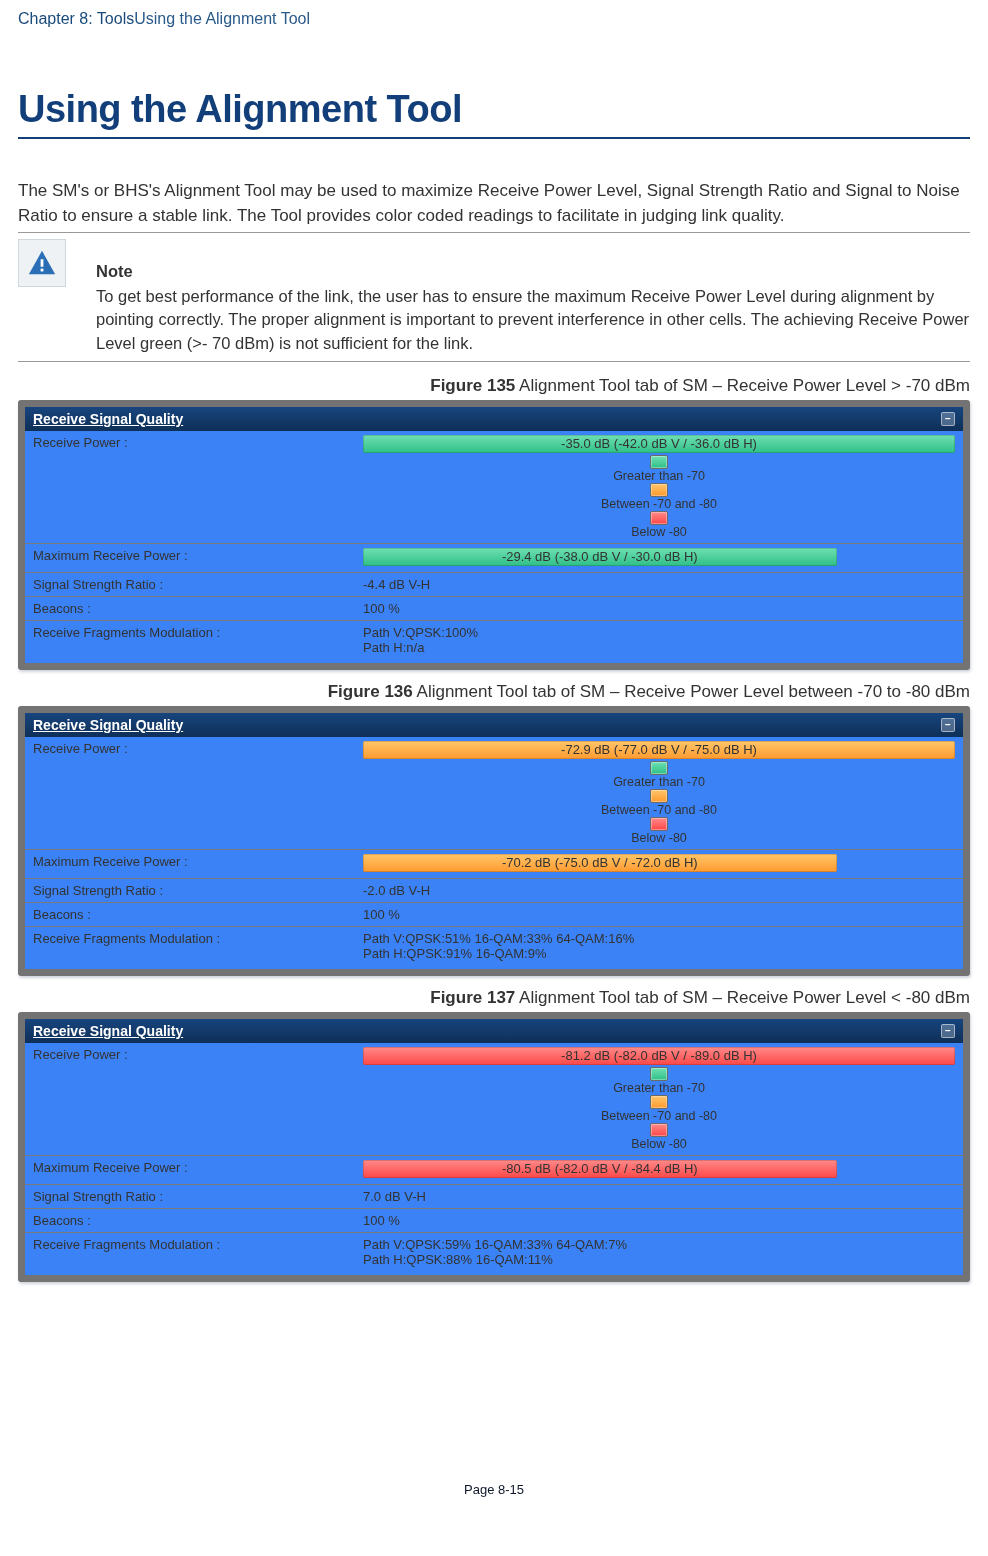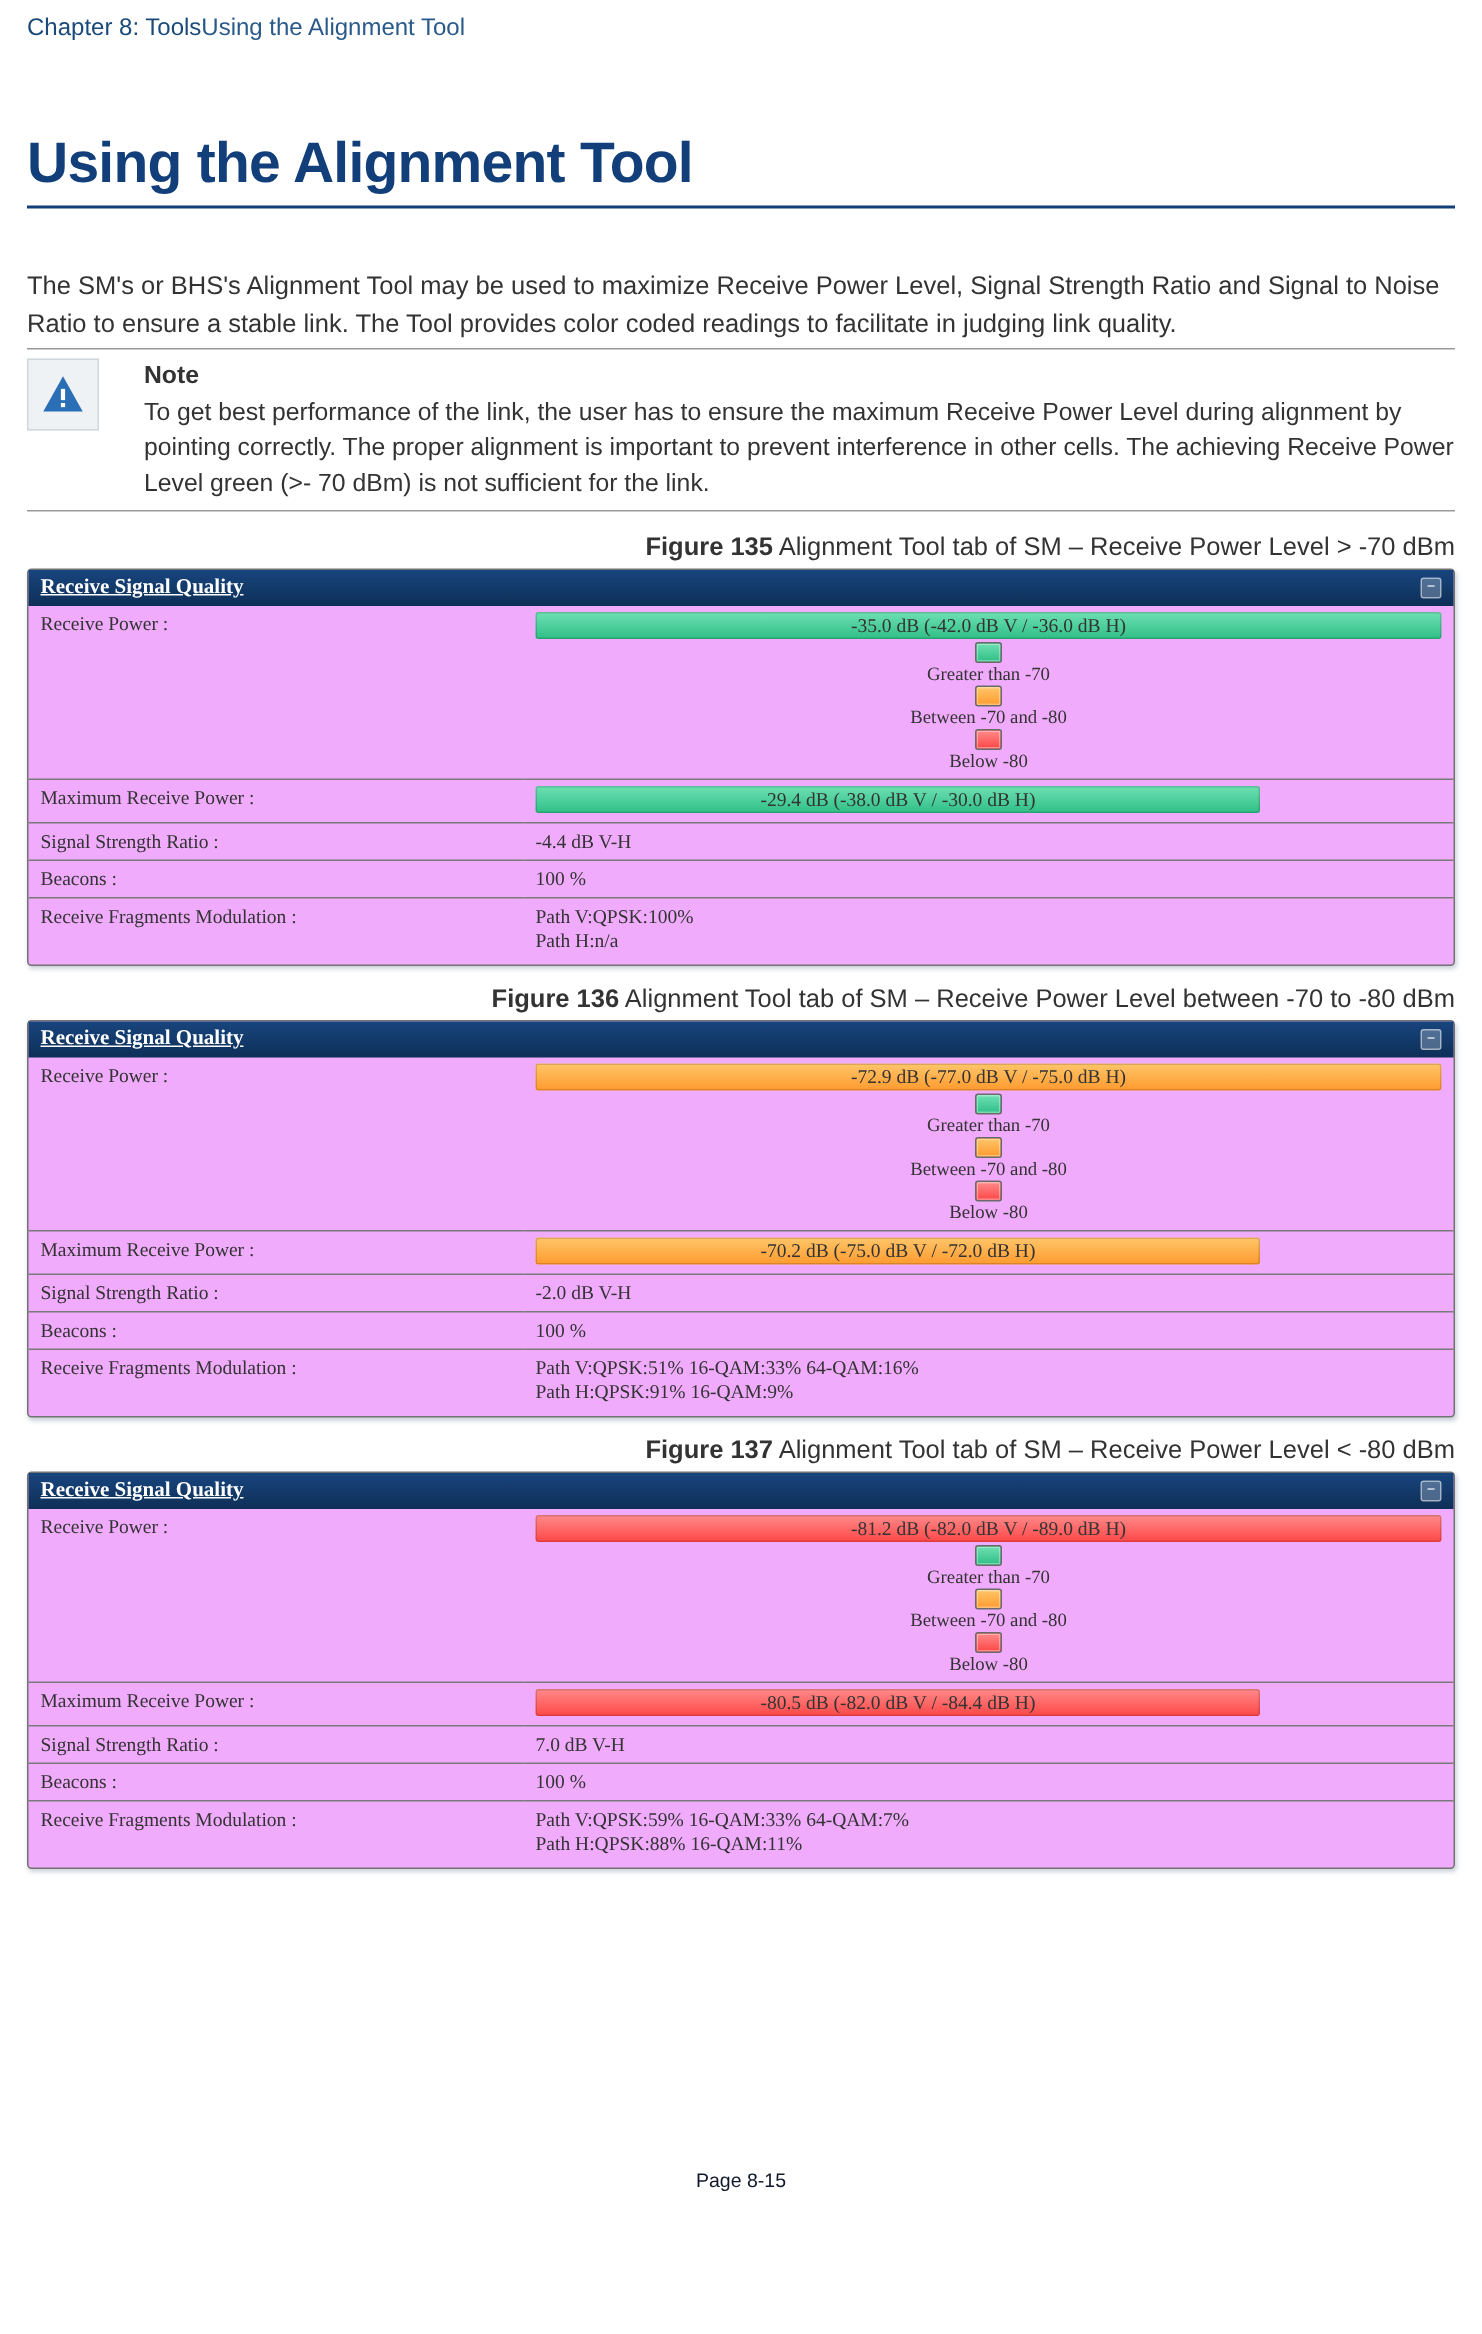--- a/index.html
+++ b/index.html
@@ -43,34 +43,34 @@
 
   .note-block { display: flex; gap: 18px; padding: 2px 0 2px 0; }
   .note-icon-wrap { flex: 0 0 60px; }
   .note-icon {
     width: 48px; height: 48px;
     background: #eef2f5;
     border: 1px solid #cfd6dc;
     display: flex; align-items: center; justify-content: center;
   }
   .note-icon svg { width: 30px; height: 30px; }
-  .note-body { flex: 1; font-size: 16.5px; line-height: 1.4; }
+  .note-body { flex: 1; font-size: 16.5px; line-height: 1.4; margin-top: 21px; }
   .note-body .note-label { font-weight: bold; display: block; margin-bottom: 2px; }
 
   .fig-caption { font-size: 17px; margin: 6px 0 4px 0; text-align: right; }
   .fig-caption b { font-weight: bold; }
 
   .panel {
-    border: 1px solid #737373;
-    background: #f0abfc;
+    border: 7px solid #737373;
+    background: #3b82f6;
     border-radius: 3px;
     box-shadow: 1px 2px 3px rgba(60,80,110,0.25);
     margin-bottom: 12px;
     font-size: 13px;
-    font-family: Liberation Serif, serif;
+    font-family: Liberation Sans, sans-serif;
     padding-bottom: 4px;
   }
   .panel-header {
     background: linear-gradient(to bottom, #18457e, #0e2f57);
     color: #fff;
     font-weight: bold;
     font-size: 14px;
     padding: 4px 8px;
     display: flex;
     justify-content: space-between;

